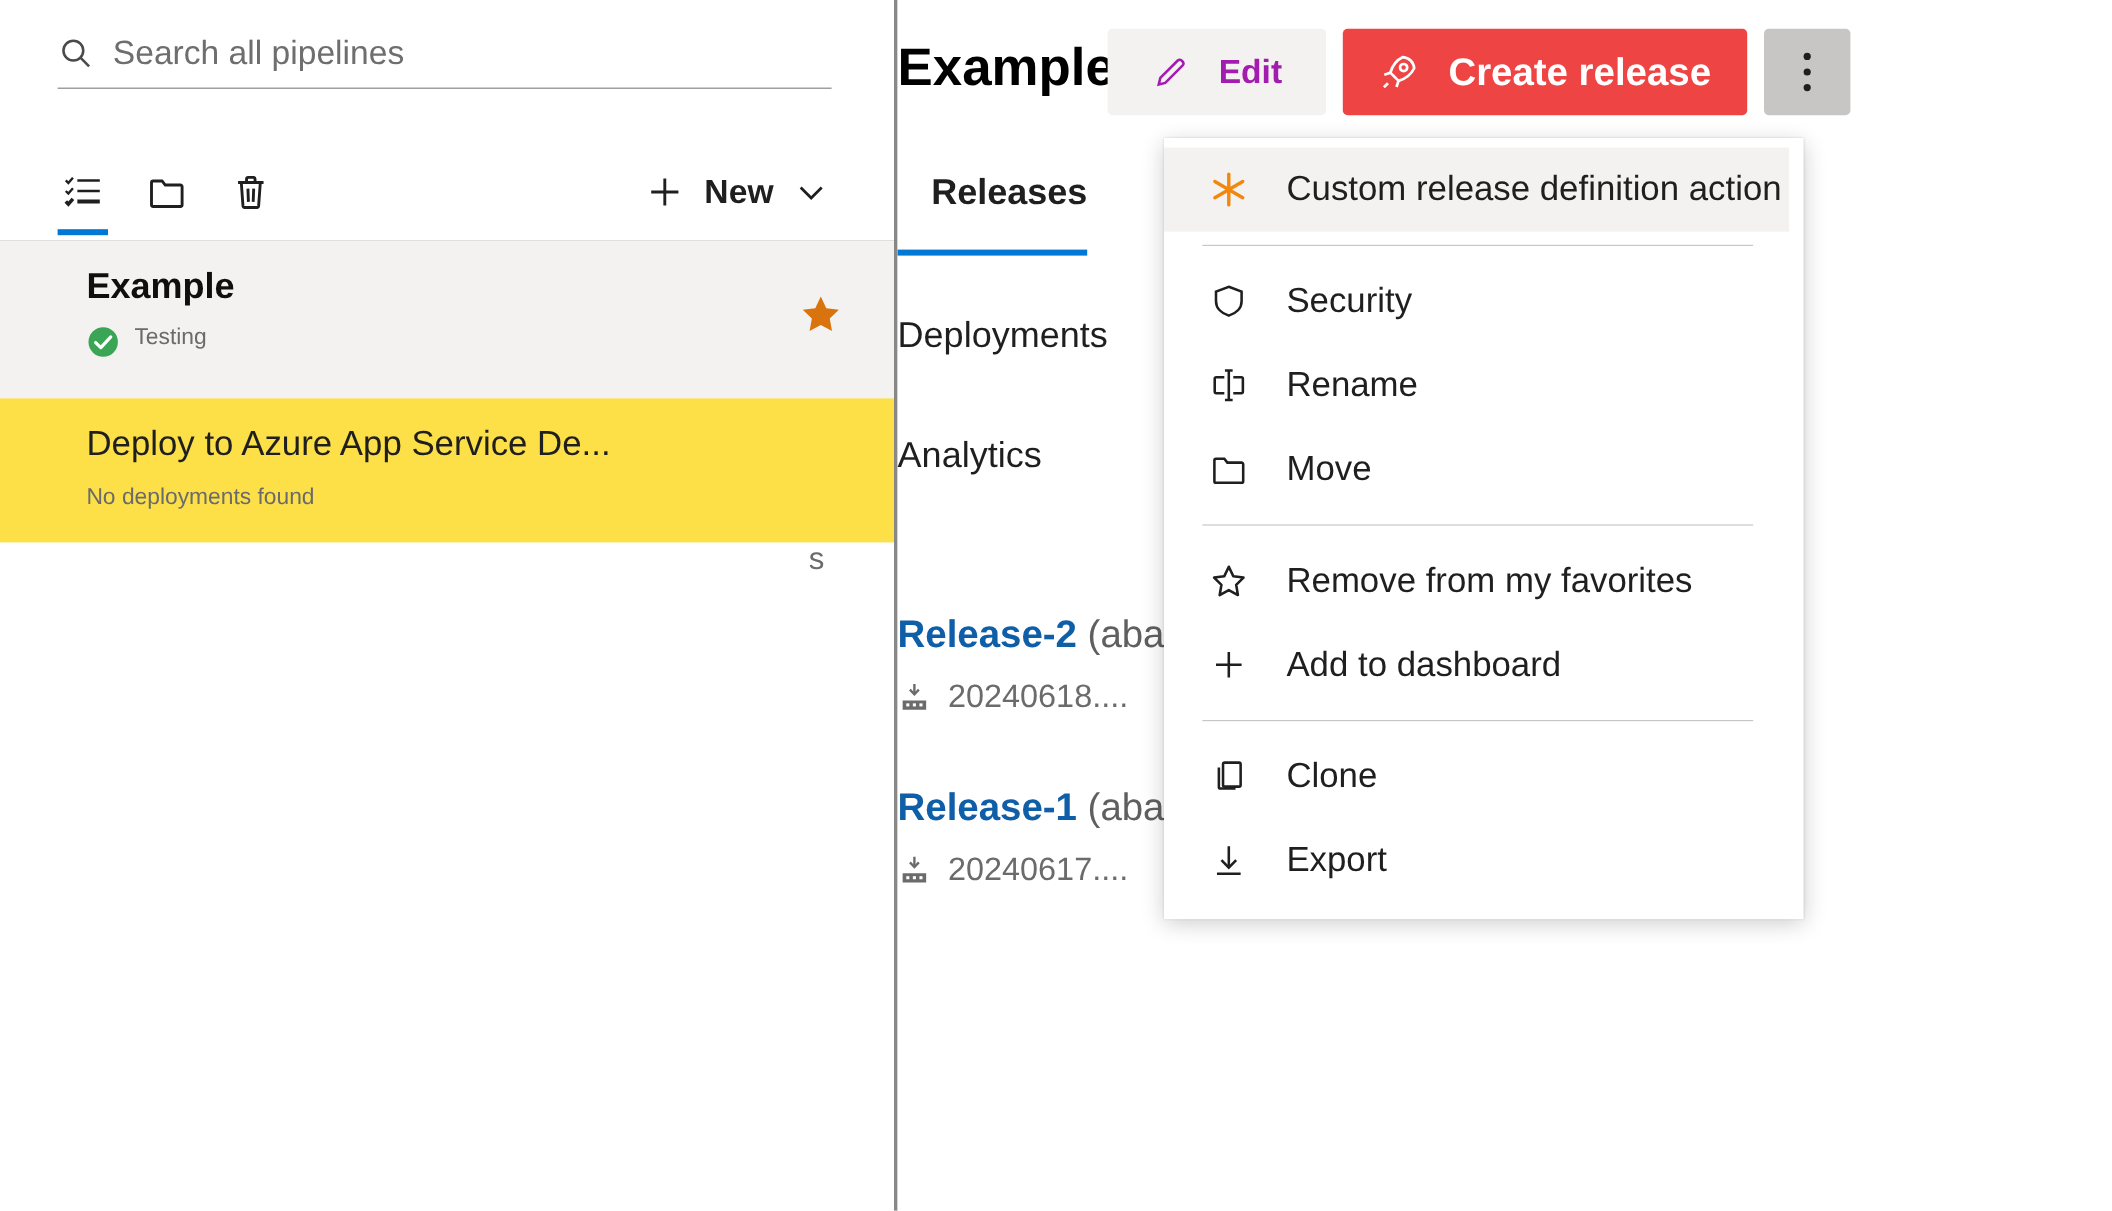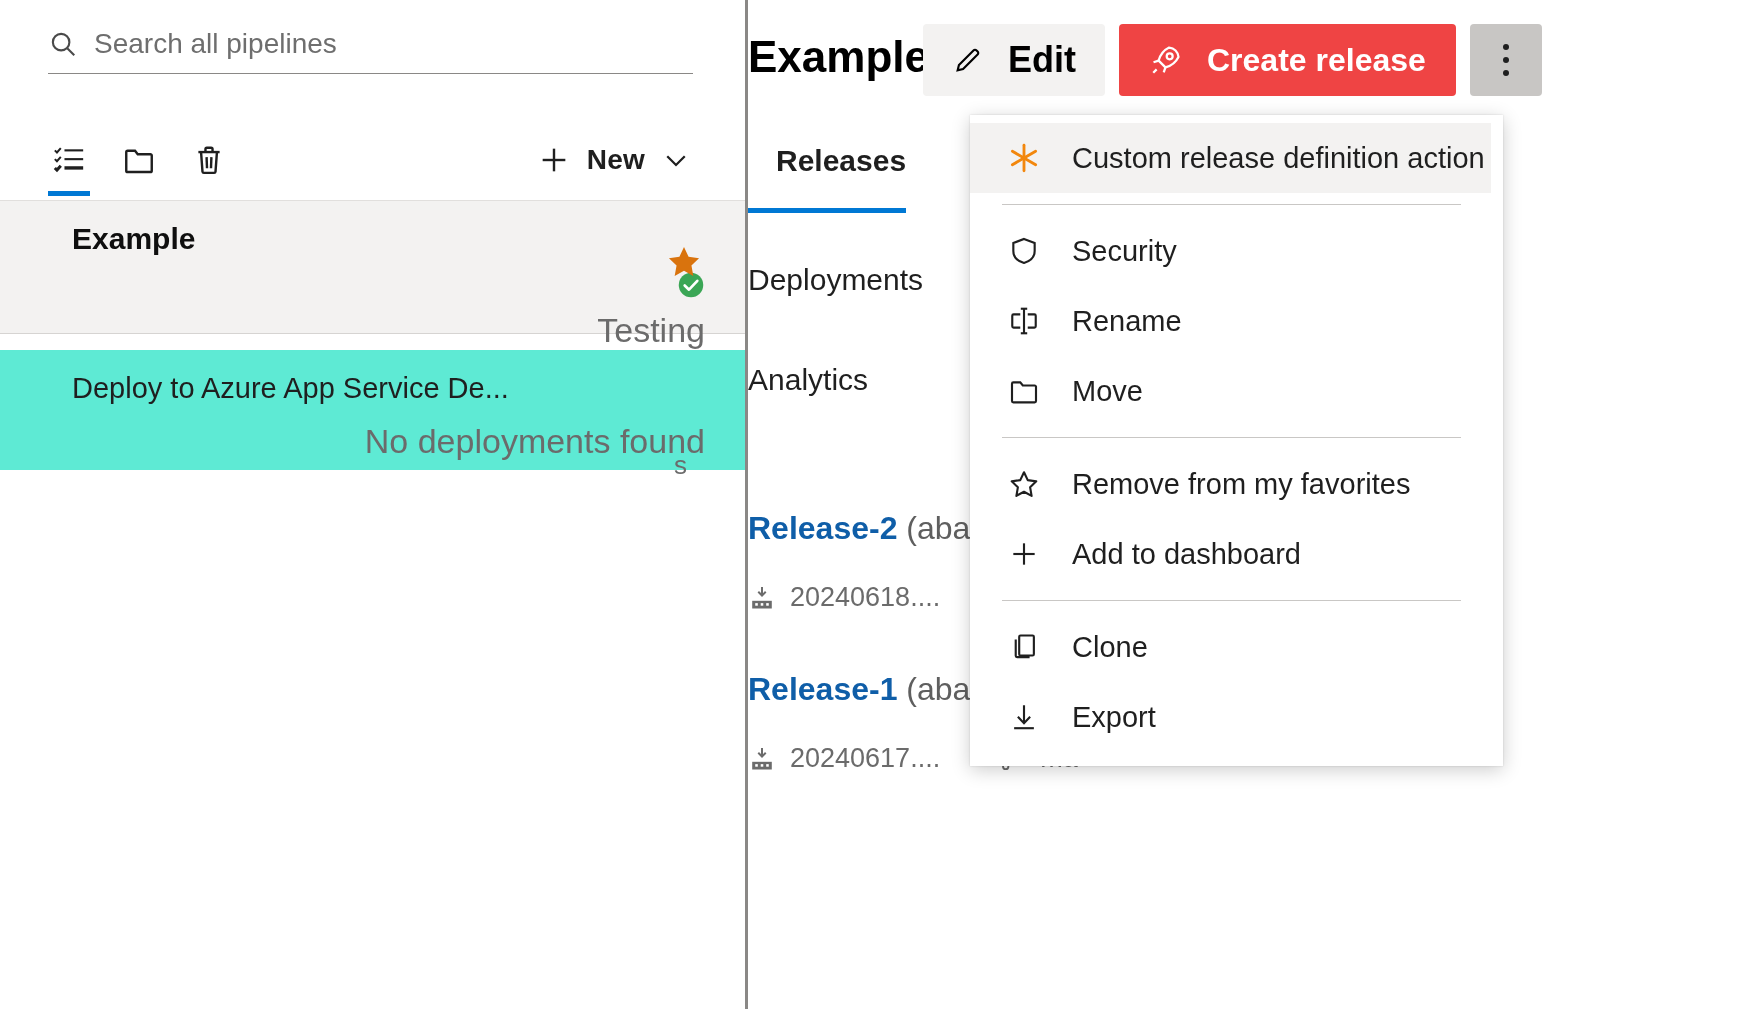--- a/index.html
+++ b/index.html
@@ -62,26 +62,26 @@
 
   .pipeline-item {
     position: absolute; left: 0; width: 745px;
     padding: 18px 40px 20px 72px;
   }
   .pipeline-item.selected {
     top: 201px; height: 133px;
     background: #f3f2f1;
     border-bottom: 1px solid #d6d4d2;
   }
-  .pipeline-item.plain { top: 350px; height: 120px; background: #5eead4; }
+  .pipeline-item.plain { top: 332px; height: 120px; background: #fde047; }
   .pipe-title { font-size: 30px; font-weight: 700; color: #0f0f0f; line-height: 40px; }
   .pipe-title.regular { font-weight: 400; color: #1f1f1f; font-size: 29px; }
   .pipe-sub {
-    display: flex; align-items: flex-end; gap: 12px;
-    margin-top: 12px; font-size: 34px; color: #6b6b6b; flex-direction: column;
+    display: flex; align-items: flex-start; gap: 12px;
+    margin-top: 12px; font-size: 19px; color: #6b6b6b;
   }
   .pipe-sub.plain-sub { margin-top: 14px; }
   .check-icon { width: 28px; height: 28px; flex: 0 0 auto; }
   .fav-star {
     position: absolute; right: 42px; top: 42px;
     width: 38px; height: 38px; color: #d9730d; cursor: pointer;
   }
 
   
   .vsplit {
@@ -100,21 +100,21 @@
     white-space: nowrap;
   }
   .header-actions {
     position: absolute; left: 175px; top: 24px;
     display: flex; align-items: center; gap: 14px;
   }
   .btn-edit {
     height: 72px; min-width: 182px;
     background: #f3f2f1; border-radius: 4px;
     display: flex; align-items: center; justify-content: center; gap: 24px;
-    font-size: 36px; font-weight: 700; color: #000000; cursor: pointer;
+    font-size: 28px; font-weight: 700; color: #a21caf; cursor: pointer;
     padding: 0 26px;
   }
   .btn-create {
     height: 72px; background: #ef4444; border-radius: 4px;
     display: flex; align-items: center; justify-content: center; gap: 24px;
     font-size: 32px; font-weight: 700; color: #ffffff; cursor: pointer;
     padding: 0 30px;
   }
   .btn-more {
     width: 72px; height: 72px; background: #c8c6c4; border-radius: 4px;
@@ -139,21 +139,21 @@
   .release-name {
     font-size: 32px; font-weight: 700; color: #0f5ea8; cursor: pointer;
     white-space: nowrap;
   }
   .release-name .suffix { color: #5f5f5f; font-weight: 400; }
   .release-meta {
     display: flex; align-items: center; gap: 14px;
     margin-top: 18px; font-size: 27px; color: #6b6b6b;
     white-space: nowrap;
   }
-  .meta-chunk { display: flex; align-items: center; gap: 14px; margin-top: 17px; }
+  .meta-chunk { display: flex; align-items: center; gap: 14px; }
   .meta-gap { width: 30px; }
 
   .side-frag {
     position: absolute; left: -74px; top: 450px;
     font-size: 26px; color: #6b6b6b;
   }
 
   
   .ctx-menu {
     position: absolute; left: 970px; top: 115px;

